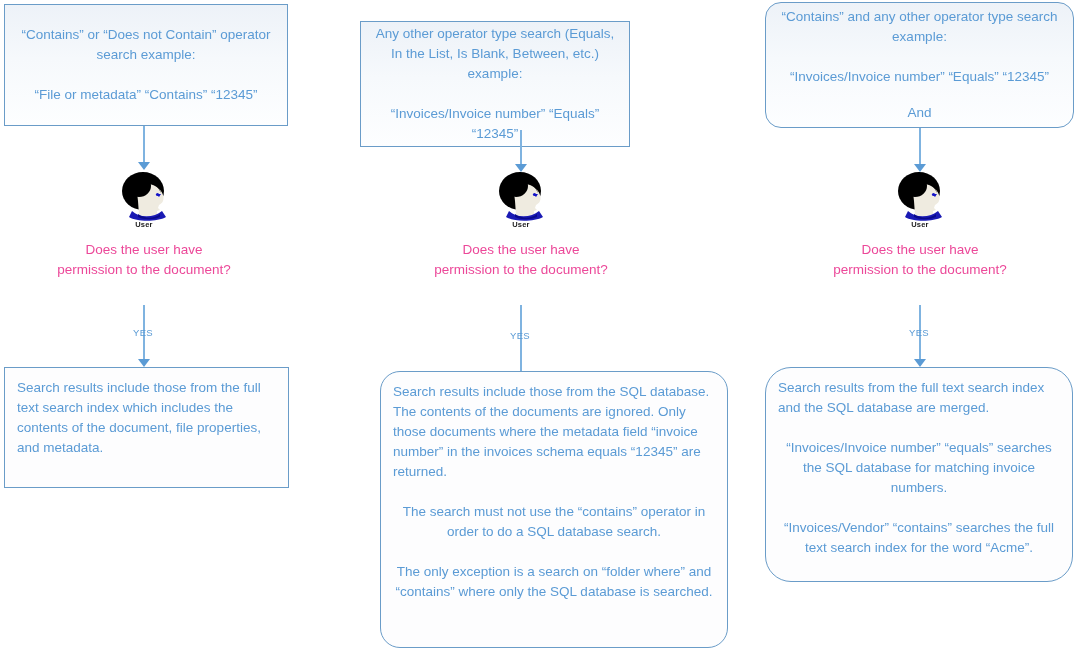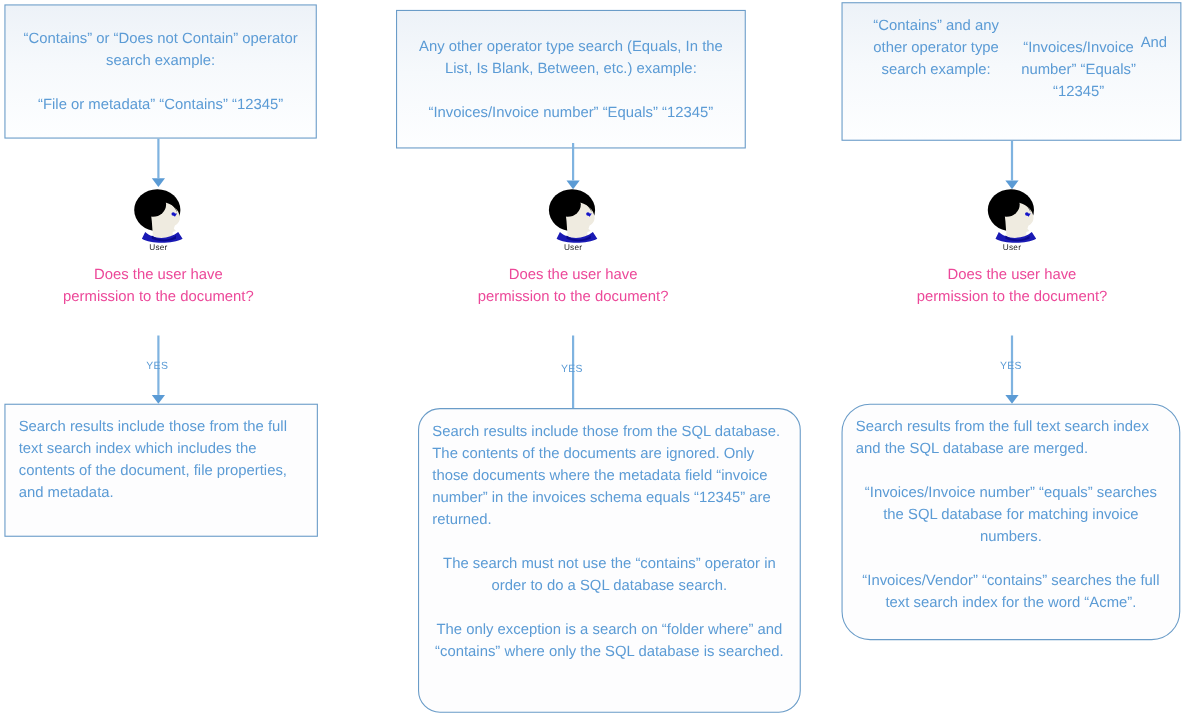--- a/index.html
+++ b/index.html
@@ -84,21 +84,21 @@
     text-align: center;
   }
   .user .glyph {
     width: 64px;
     height: 52px;
     display: block;
   }
   .user .caption {
     font-size: 7.5px;
     color: #1a1a1a;
-    font-weight: normal;
+    font-weight: bold;
     margin-top: -2px;
     letter-spacing: .2px;
   }
 </style>
 </head>
 <body>
 
 <div class="box grad center" style="left:4px; top:4px; width:284px; height:122px; display:flex; flex-direction:column; justify-content:center;">
   <p>“Contains” or “Does not Contain” operator search example:</p>
   <p>“File or metadata” “Contains” “12345”</p>
@@ -129,21 +129,21 @@
 <div class="conn" style="left:137px; top:305px; height:62px;">
   <div class="stem" style="height:54px;"></div>
   <div class="head" style="top:54px;"></div>
 </div>
 <div class="edge-label" style="left:133px; top:327px;">YES</div>
 
 <div class="box plain left" style="left:4px; top:367px; width:285px; height:121px;">
   <p>Search results include those from the full text search index which includes the contents of the document, file properties, and metadata.</p>
 </div>
 
-<div class="box grad center" style="left:360px; top:9px; width:318px; height:126px; display:flex; flex-direction:column; justify-content:center;">
+<div class="box grad center" style="left:360px; top:21px; width:270px; height:126px; display:flex; flex-direction:column; justify-content:center;">
   <p>Any other operator type search (Equals, In the List, Is Blank, Between, etc.) example:</p>
   <p>“Invoices/Invoice number” “Equals” “12345”</p>
 </div>
 
 <div class="conn" style="left:514px; top:130px; height:42px;">
   <div class="stem" style="height:34px;"></div>
   <div class="head" style="top:34px;"></div>
 </div>
 
 <div class="user" style="left:489px; top:170px;">
@@ -168,21 +168,21 @@
   <div class="head" style="top:66px;"></div>
 </div>
 <div class="edge-label" style="left:510px; top:330px;">YES</div>
 
 <div class="box plain left" style="left:380px; top:371px; width:348px; height:277px;border-radius:20px;">
   <p>Search results include those from the SQL database. The contents of the documents are ignored. Only those documents where the metadata field “invoice number” in the invoices schema equals “12345” are returned.</p>
   <p>The search must not use the “contains” operator in order to do a SQL database search.</p>
   <p>The only exception is a search on “folder where” and “contains” where only the SQL database is searched.</p>
 </div>
 
-<div class="box grad center" style="left:765px; top:2px; width:309px; height:126px; display:flex; flex-direction:row; justify-content:center;">
+<div class="box grad center" style="left:765px; top:2px; width:309px; height:126px; display:flex; flex-direction:column; justify-content:center;border-radius:16px;">
   <p>“Contains” and any other operator type search example:</p>
   <p>“Invoices/Invoice number” “Equals” “12345”</p>
   <p style="margin-top:16px;">And</p>
 </div>
 
 <div class="conn" style="left:913px; top:128px; height:44px;">
   <div class="stem" style="height:36px;"></div>
   <div class="head" style="top:36px;"></div>
 </div>
 

